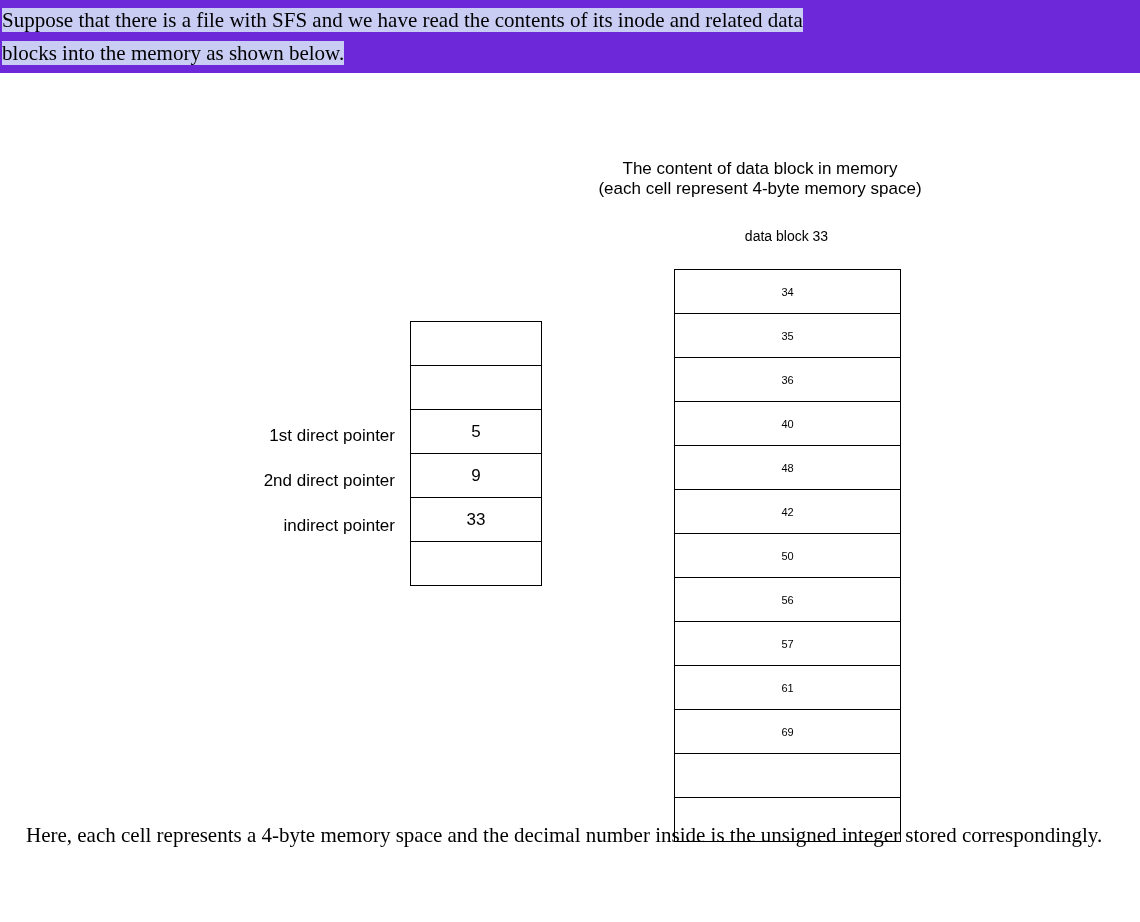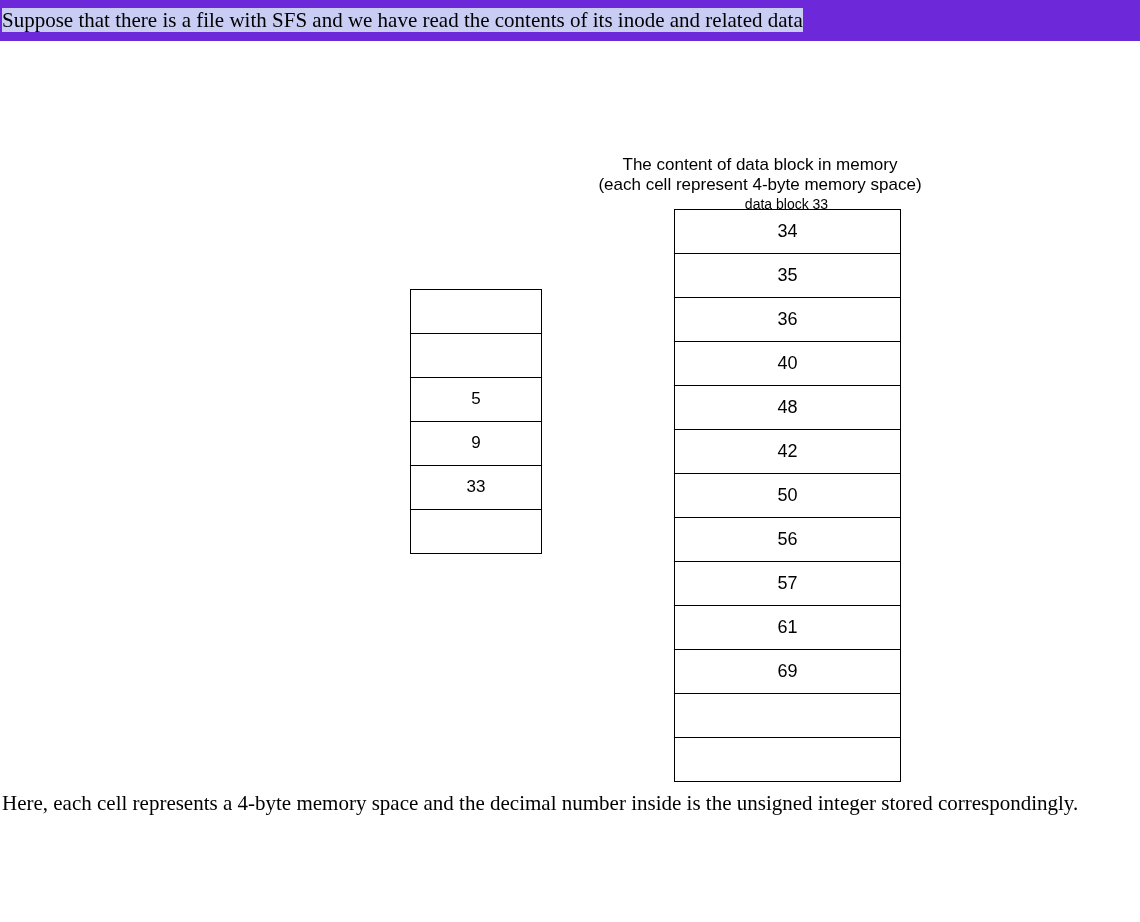--- a/index.html
+++ b/index.html
@@ -68,24 +68,24 @@
     left: 674px;
     top: 155px;
     width: 225px;
     text-align: center;
     font-family: Arial, Helvetica, sans-serif;
     font-size: 14px;
   }
   .block-table {
     position: absolute;
     left: 674px;
-    top: 168px;
+    top: 196px;
     border-collapse: collapse;
     font-family: Arial, Helvetica, sans-serif;
-    font-size: 18px;
+    font-size: 11px;
   }
   .block-table td {
     border: 1px solid #000;
     width: 225px;
     height: 43px;
     text-align: center;
     vertical-align: middle;
     padding: 0;
   }
   .cell-labels {
@@ -97,46 +97,53 @@
     text-align: right;
     width: 85px;
   }
   .cell-labels div {
     height: 45px;
     line-height: 45px;
   }
   .top-caption {
     position: absolute;
     left: 560px;
-    top: 114px;
+    top: 86px;
     width: 400px;
     text-align: center;
   }
   .footer-text {
     font-family: Georgia, 'Times New Roman', serif;
     font-size: 21px;
     line-height: 1.55;
     padding: 0 2px;
     margin-top: 6px;
+    margin-left: 24px;
   }
 </style>
 </head>
 <body>
 
 <p class="highlighted">
   <span>Suppose that there is a file with SFS and we have read the contents of its inode and related data</span><br>
+  <span>blocks into the memory as shown below.</span>
 </p>
 
 <div class="diagram-wrap">
 
   <div class="top-caption diagram-heading">
     <div>The content of data block in memory</div>
     <div>(each cell represent 4-byte memory space)</div>
   </div>
 
+  <div class="inode-labels">
+    <div>1st direct pointer</div>
+    <div>2nd direct pointer</div>
+    <div>indirect pointer</div>
+  </div>
 
   <table class="inode-table">
     <tbody>
         <tr>
           <td class="empty"></td>
         </tr>
     <tr>
           <td class="empty"></td>
         </tr>
     <tr>

